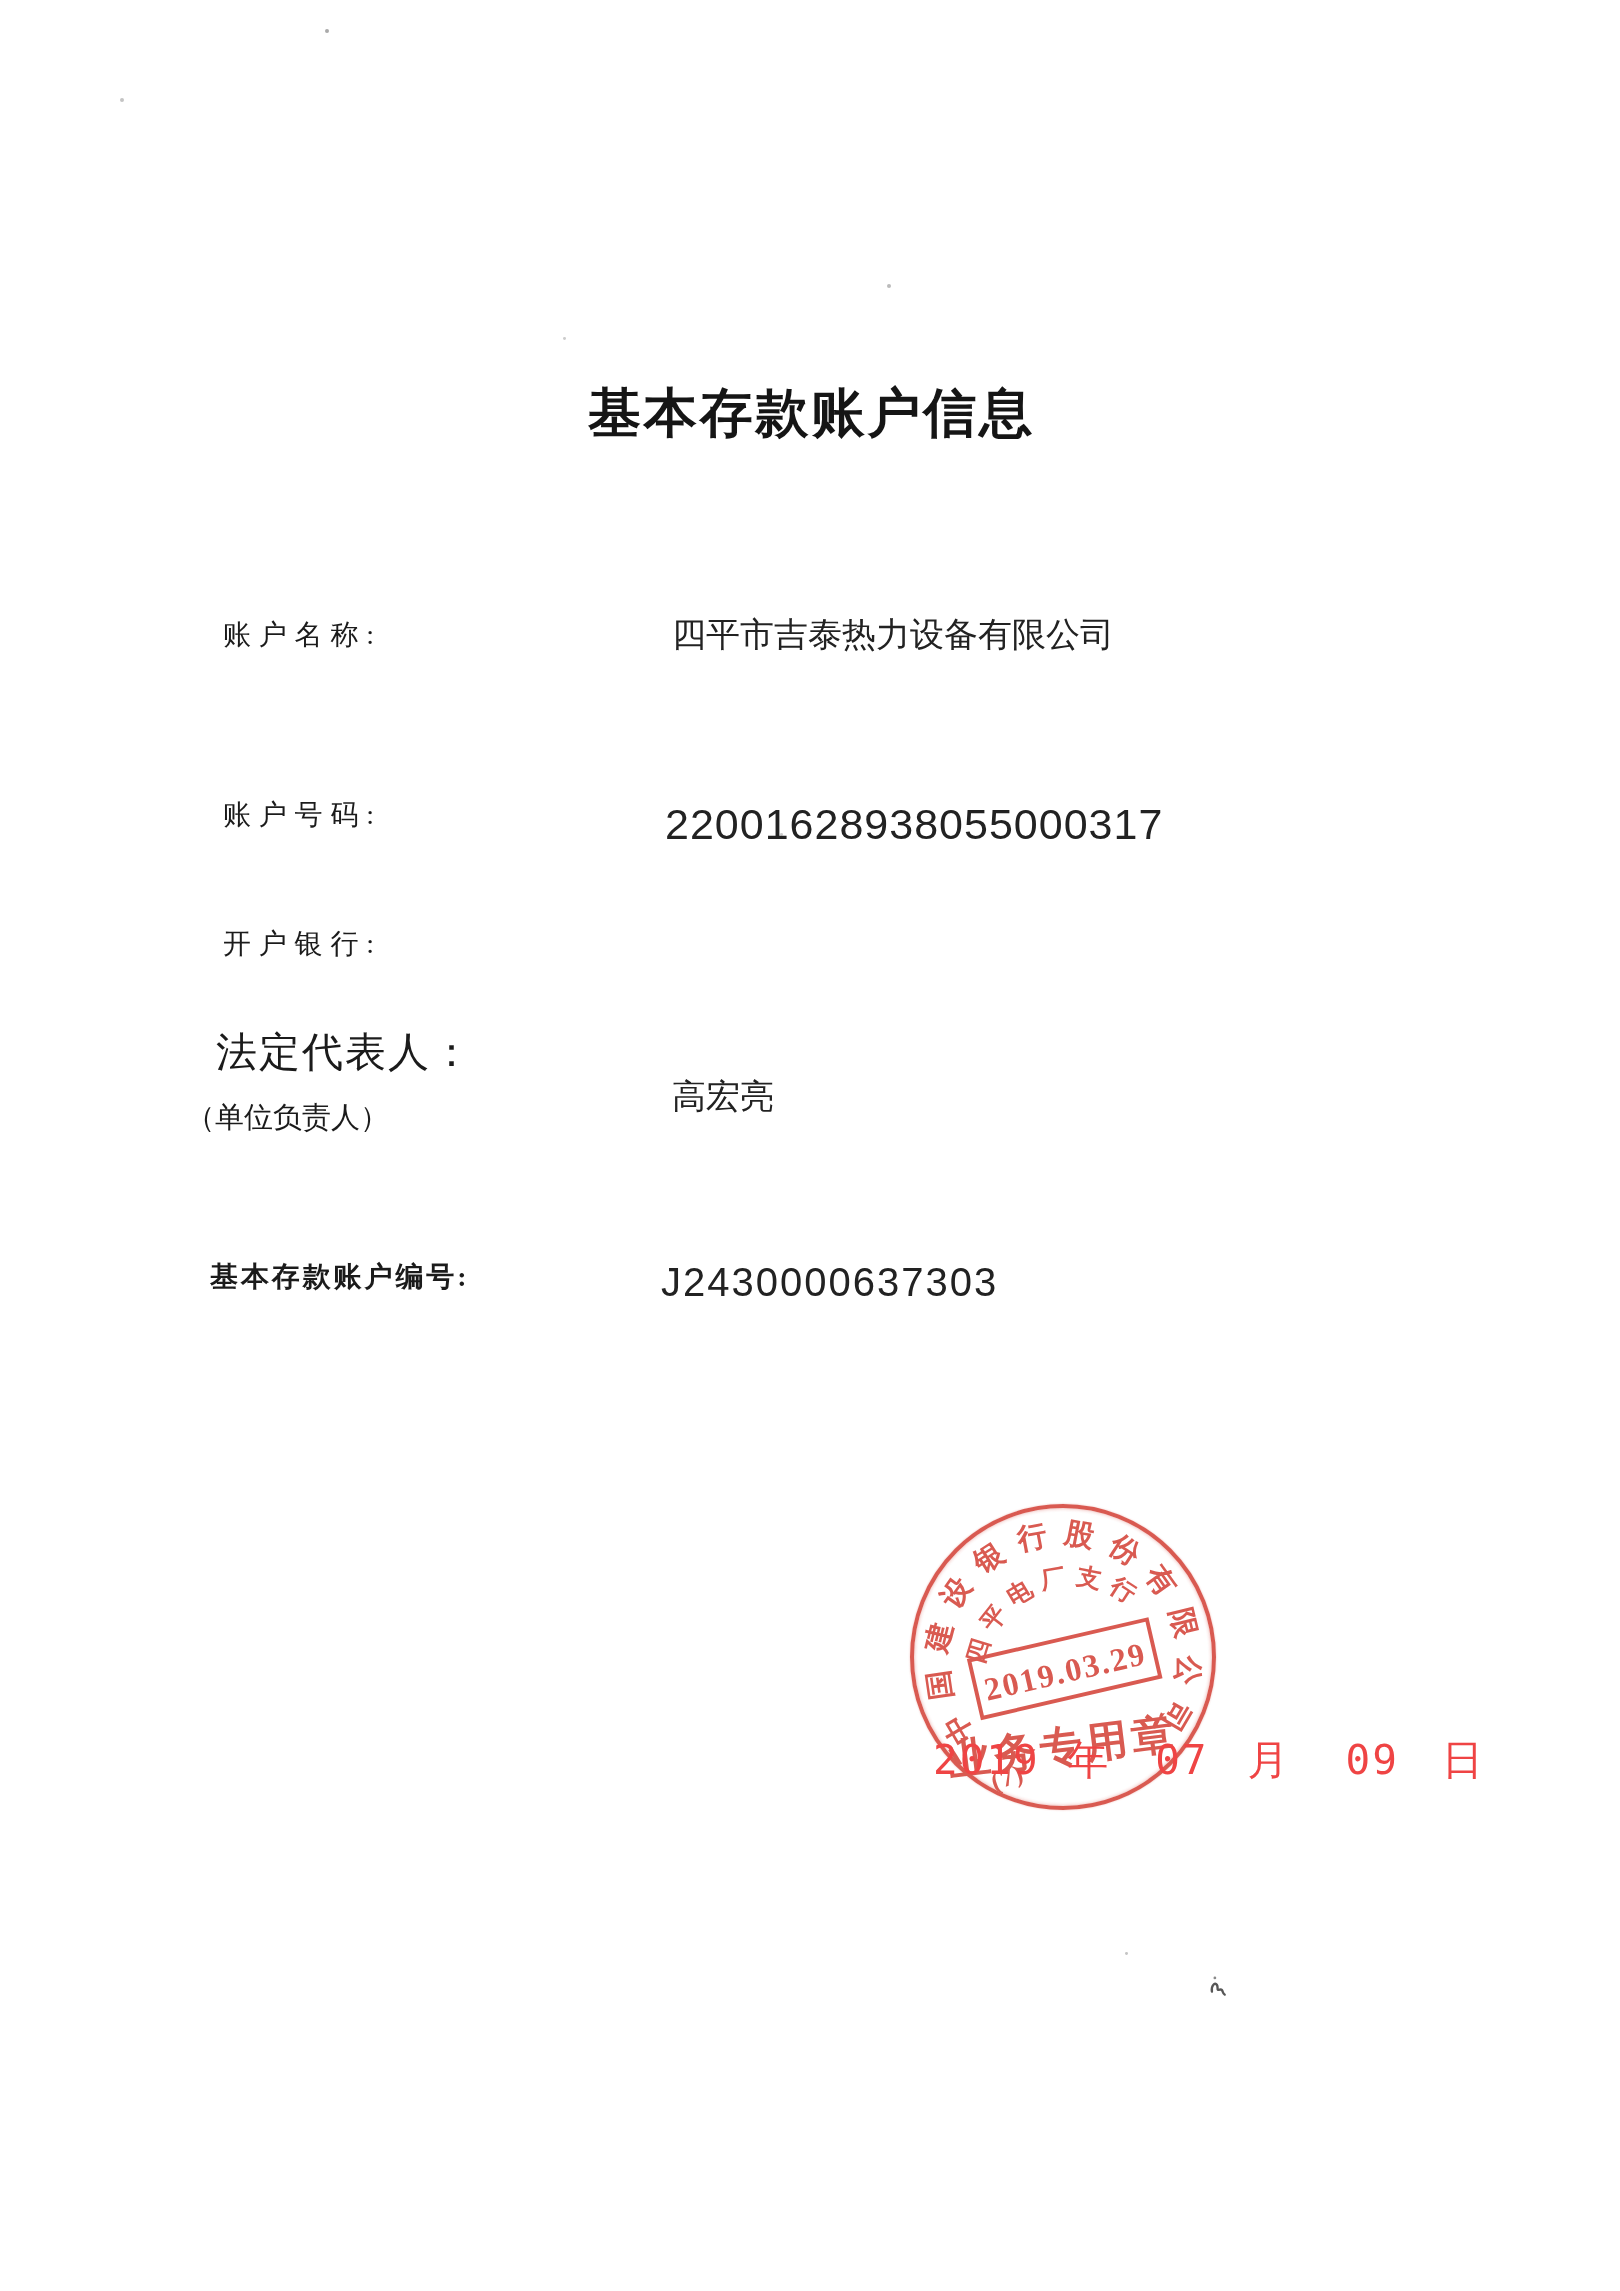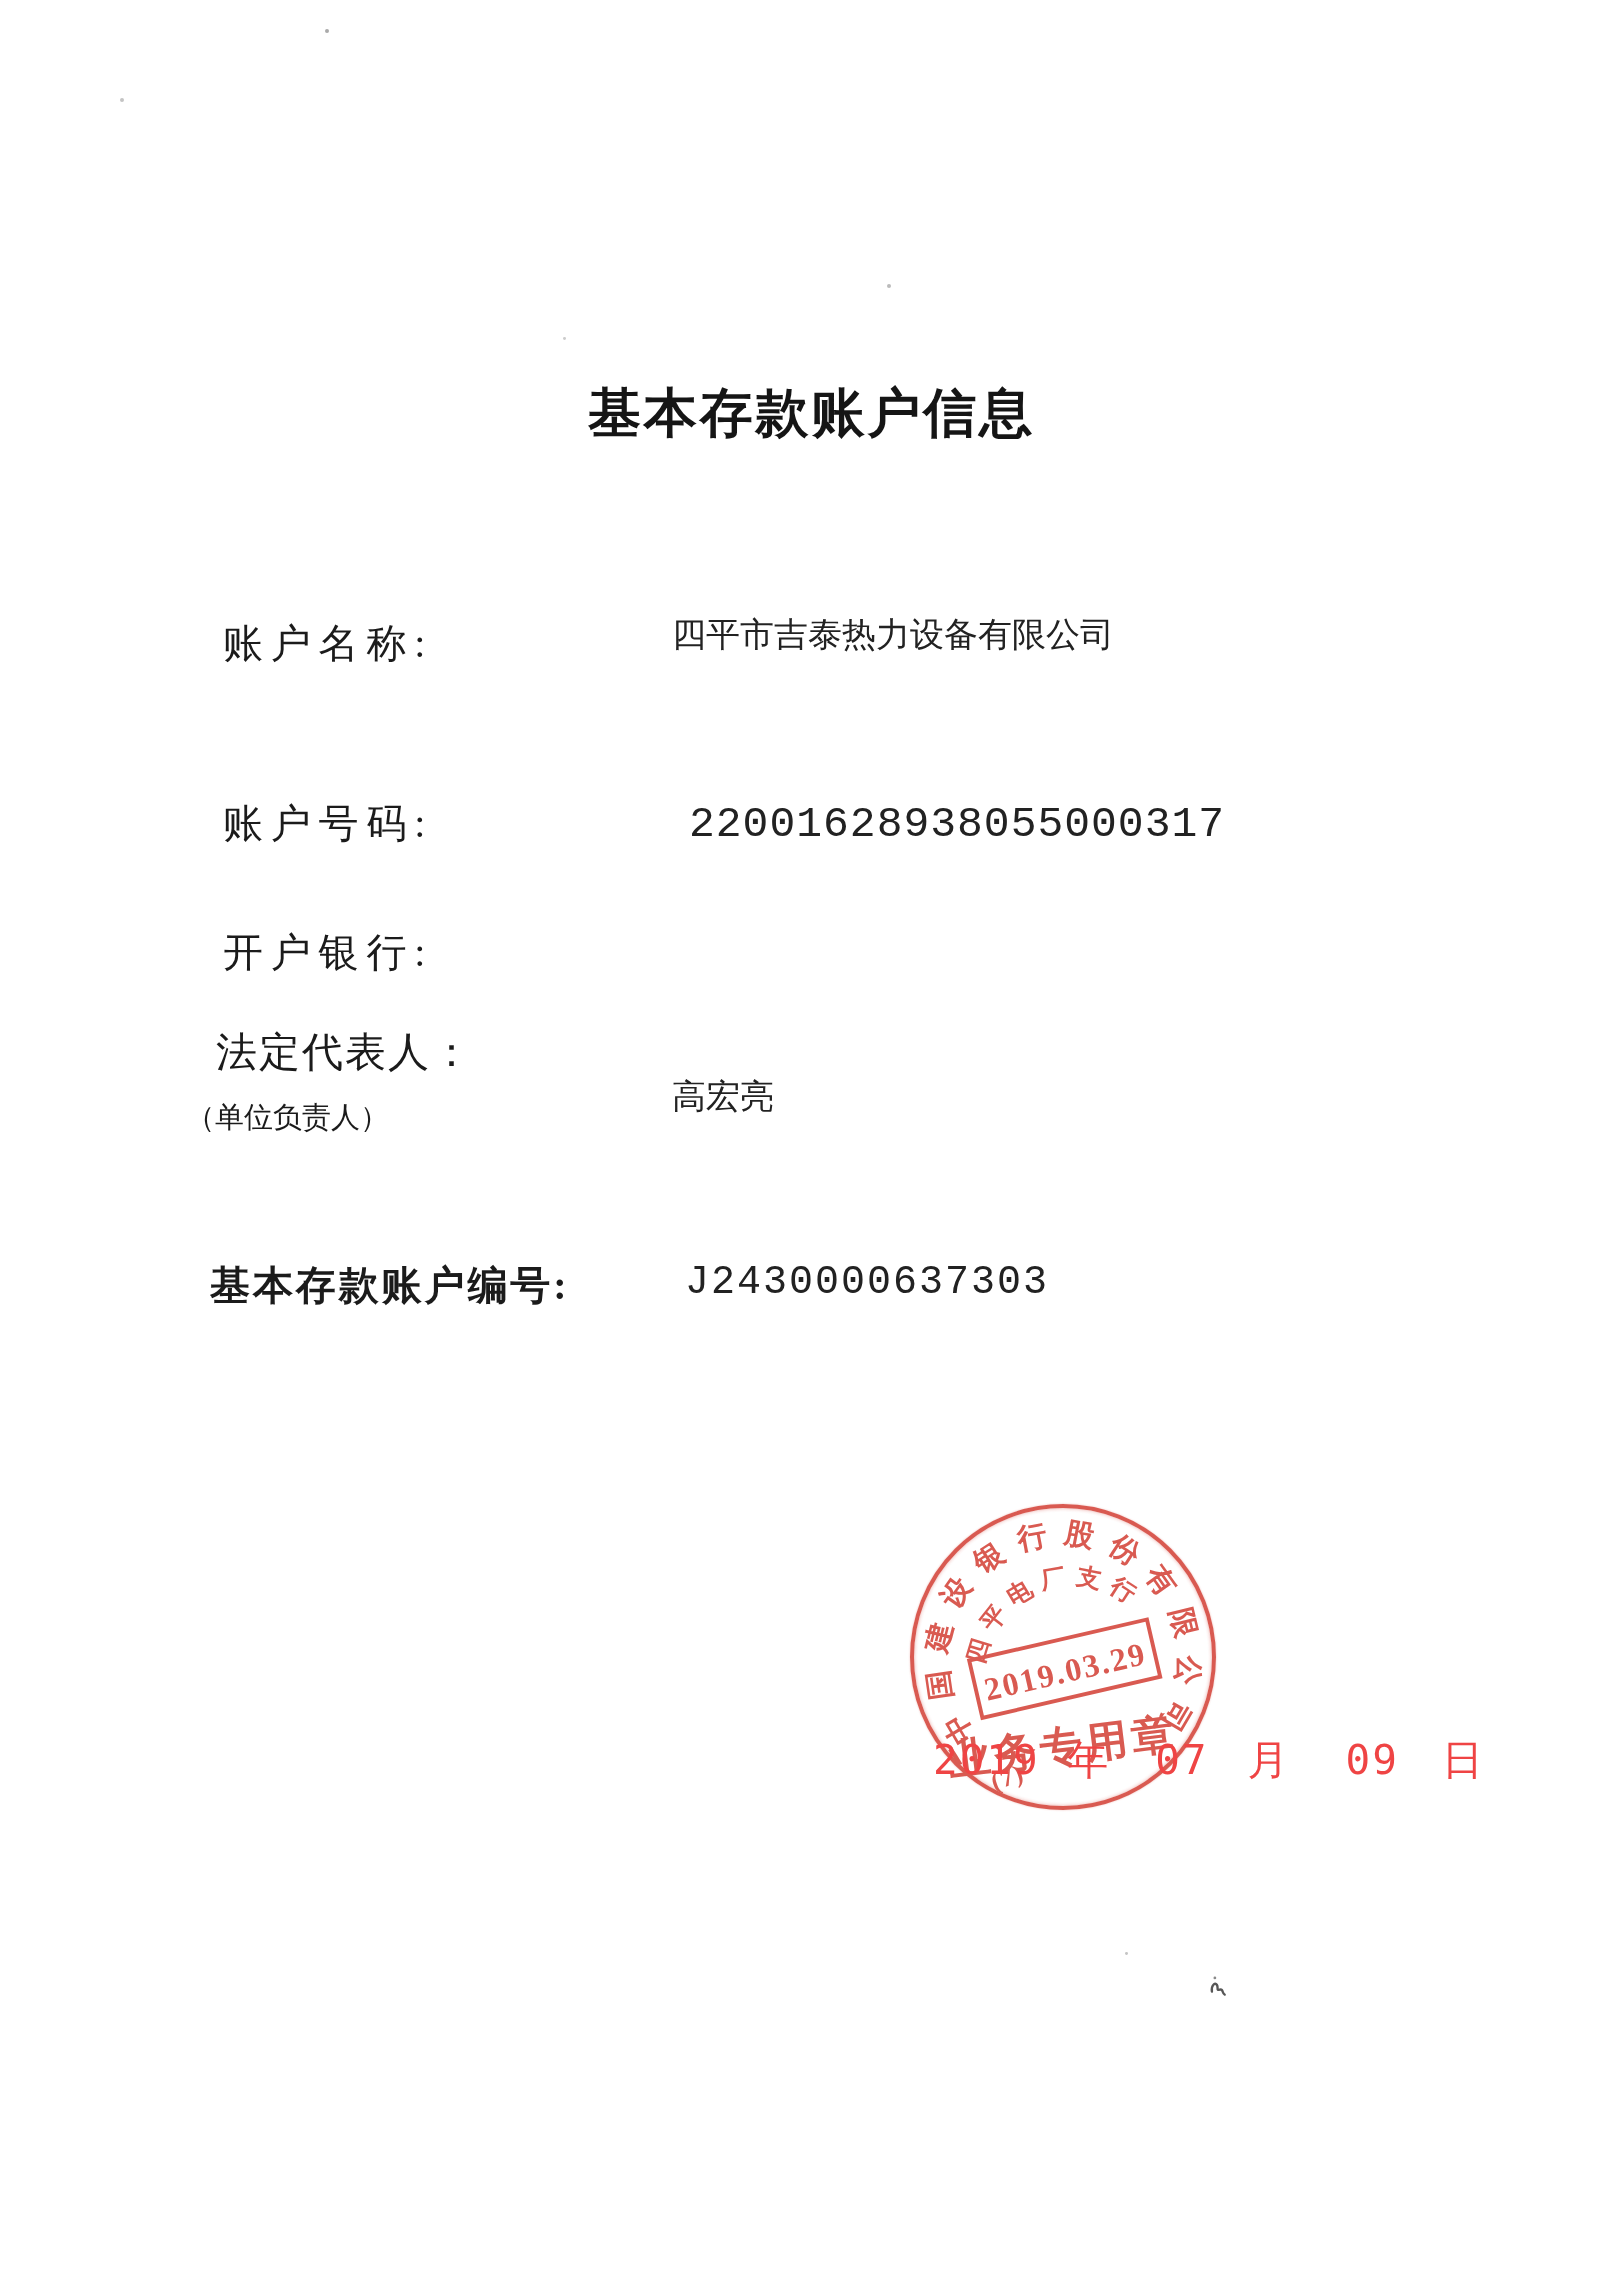--- a/index.html
+++ b/index.html
@@ -6,23 +6,23 @@
   body{width:1620px;height:2292px;position:relative;overflow:hidden;
        font-family:"Liberation Serif","DejaVu Serif",serif;color:#1c1c1c;}
   .page{position:absolute;inset:0;background:#fff;}
 
   
   .doc-title{position:absolute;top:370px;left:0;width:1607px;margin:8px;
     text-align:center;font-size:53px;font-weight:bold;letter-spacing:2.9px;color:#151515;
     font-family:"Liberation Serif","DejaVu Serif",serif;}
 
   
-  .lbl{position:absolute;font-size:40px;letter-spacing:7.8px;color:#1b1b1b;white-space:nowrap;}
+  .lbl{position:absolute;font-size:28px;letter-spacing:7.8px;color:#1b1b1b;white-space:nowrap;}
   .val{position:absolute;font-size:34px;color:#222;white-space:nowrap;}
-  .val-num{font-family:Liberation Mono, monospace;letter-spacing:1px;font-size:43px;margin-left:24px;}
+  .val-num{font-family:Liberation Sans, sans-serif;letter-spacing:1px;font-size:43px;}
 
   .lbl-r1{top:616px;left:223px;}
   .val-r1{top:612px;left:672px;}
   .lbl-r2{top:796px;left:223px;}
   .val-r2{top:800px;left:665px;}
   .lbl-r3{top:925px;left:223px;}
   .val-r3{top:922px;left:665px;}
   .lbl-r4a{top:1025px;left:216px;letter-spacing:2px;font-size:41px;}
   .lbl-r4b{top:1098px;left:186px;letter-spacing:0;font-size:29px;}
   .val-r4{top:1074px;left:672px;}

